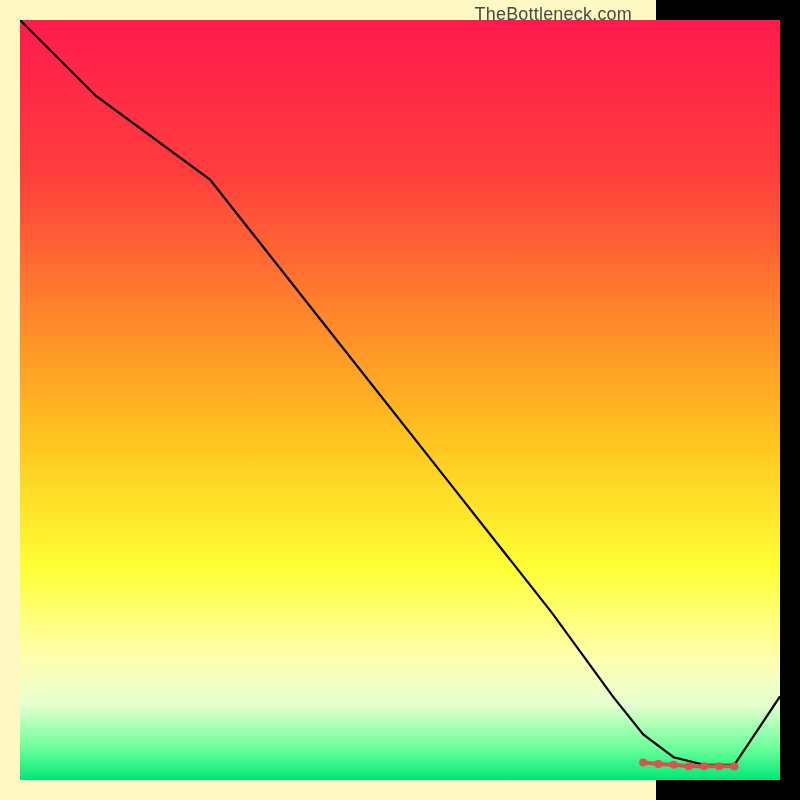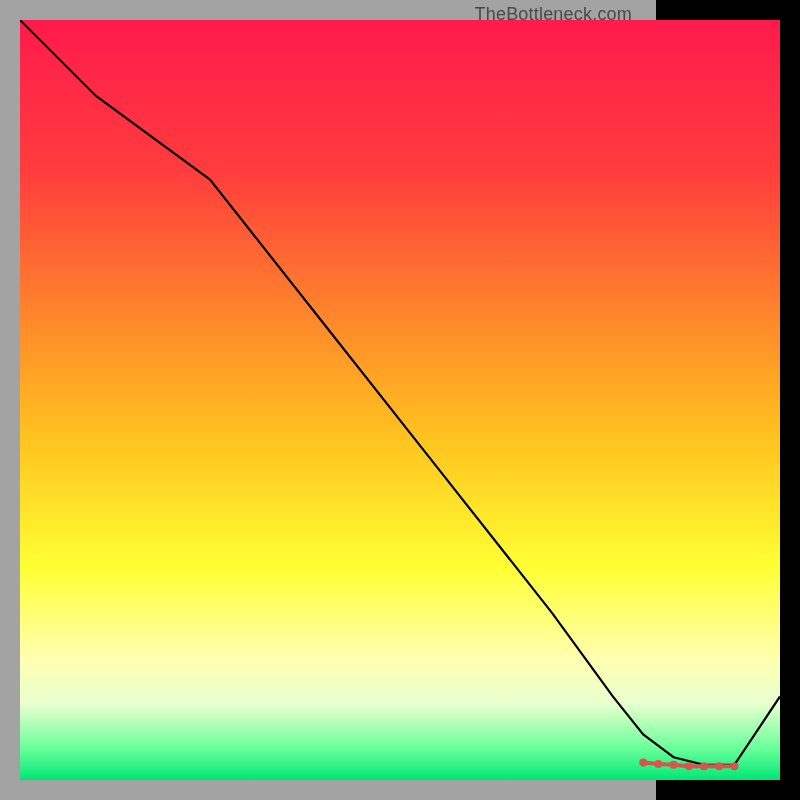--- a/index.html
+++ b/index.html
@@ -1,21 +1,21 @@
 <!DOCTYPE html>
 <html><head>
 <meta charset="utf-8">
 <style>
   * { margin: 0; padding: 0; box-sizing: border-box; }
   html, body { width: 800px; height: 800px; background: #000; overflow: hidden; }
   .stage {
     position: relative;
     width: 656px;
     height: 800px;
-    background: #a3a3a3;
+    background: #fef9c3;
   }
   .plot-area {
     position: absolute;
     left: 20px;
     top: 20px;
     width: 760px;
     height: 760px;
   }
   .attribution {
     position: absolute;

